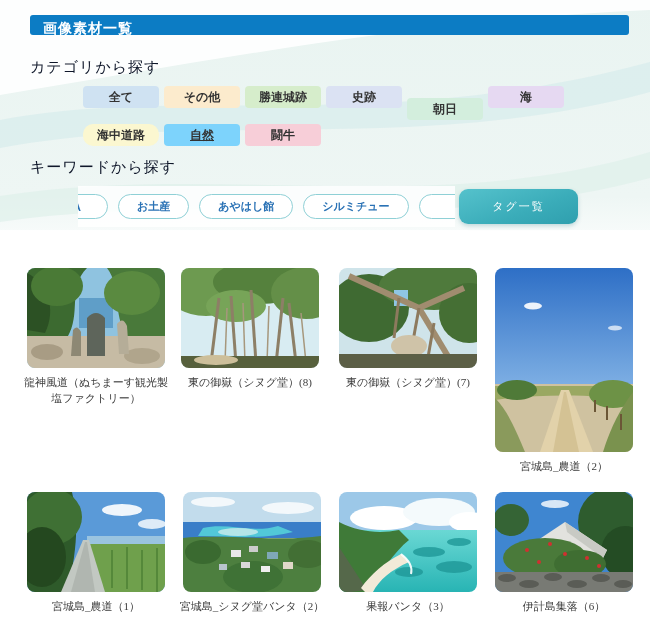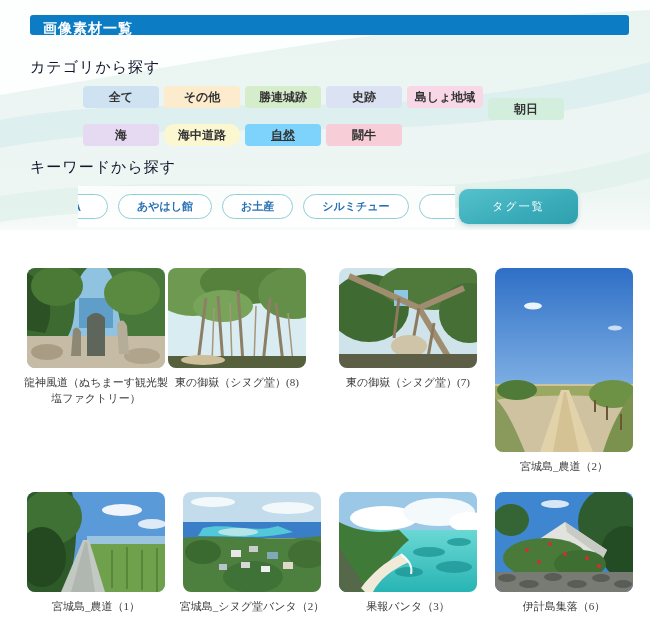--- a/index.html
+++ b/index.html
@@ -59,33 +59,32 @@
   </svg>
 
   <div class="title-bar">画像素材一覧</div>
 
   <div class="sec-heading h-cat">カテゴリから探す</div>
   <div class="cat-list">
     <div class="cat-pill" style="background-color: rgb(207, 226, 242);">全て</div>
     <div class="cat-pill" style="background-color: rgb(252, 235, 205);">その他</div>
     <div class="cat-pill" style="background-color: rgb(214, 237, 203);">勝連城跡</div>
     <div class="cat-pill" style="background-color: rgb(219, 226, 243);">史跡</div>
-    <div class="cat-pill" style="background-color: rgb(248, 216, 230);">島しょ地域</div>
     <div class="cat-pill" style="background-color: rgb(211, 238, 221); margin-top: 12px;">朝日</div>
     <div class="cat-pill" style="background-color: rgb(230, 217, 242);">海</div>
     <div class="cat-pill" style="background-color: rgb(251, 247, 208); border-radius: 10px;">海中道路</div>
     <div class="cat-pill" style="background-color: #7dd3fc; text-decoration: underline;">自然</div>
     <div class="cat-pill" style="background-color: rgb(247, 206, 216);">闘牛</div>
   </div>
 
   <div class="sec-heading h-kw">キーワードから探す</div>
   <div class="kw-strip">
     <div class="kw-pill clip-left">WA</div>
+    <div class="kw-pill">お土産</div>
     <div class="kw-pill">あやはし館</div>
-    <div class="kw-pill">お土産</div>
     <div class="kw-pill">シルミチュー</div>
     <div class="kw-pill clip-right"></div>
   </div>
   <button class="tag-btn">タグ一覧</button>
 
   <div class="card" style="left:27px;top:268px;">
     <span class="thumb">
       <svg width="138" height="100" viewBox="0 0 138 100">
         <rect width="138" height="100" fill="#8fc3e0"></rect>
         <rect x="52" y="30" width="34" height="30" fill="#5f9ec8"></rect>
@@ -98,21 +97,21 @@
         <ellipse cx="20" cy="84" rx="16" ry="8" fill="#a89c84"></ellipse>
         <ellipse cx="115" cy="88" rx="18" ry="8" fill="#b0a58c"></ellipse>
         <path d="M60,88 L60,50 Q69,40 78,50 L78,88 Z" fill="#5e655b"></path>
         <path d="M92,86 L90,56 Q96,48 100,58 L102,86 Z" fill="#b5ad98"></path>
         <path d="M44,88 L46,62 Q50,56 54,64 L54,88 Z" fill="#8d8874"></path>
       </svg>
     </span>
     <div class="caption">龍神風道（ぬちまーす観光製塩ファクトリー）</div>
   </div>
 
-  <div class="card" style="left:168px;top:268px;">
+  <div class="card" style="left:181px;top:268px;">
     <span class="thumb">
       <svg width="138" height="100" viewBox="0 0 138 100">
         <rect width="138" height="100" fill="#d8ecf2"></rect>
         <ellipse cx="25" cy="22" rx="40" ry="26" fill="#6d9a50"></ellipse>
         <ellipse cx="80" cy="14" rx="48" ry="22" fill="#55813d"></ellipse>
         <ellipse cx="125" cy="25" rx="35" ry="26" fill="#648f48"></ellipse>
         <ellipse cx="55" cy="38" rx="30" ry="16" fill="#77a458"></ellipse>
         <g stroke="#8d7f66" stroke-width="3" fill="none">
           <path d="M30,95 L38,30"></path>
             <path d="M55,96 L50,28"></path>

